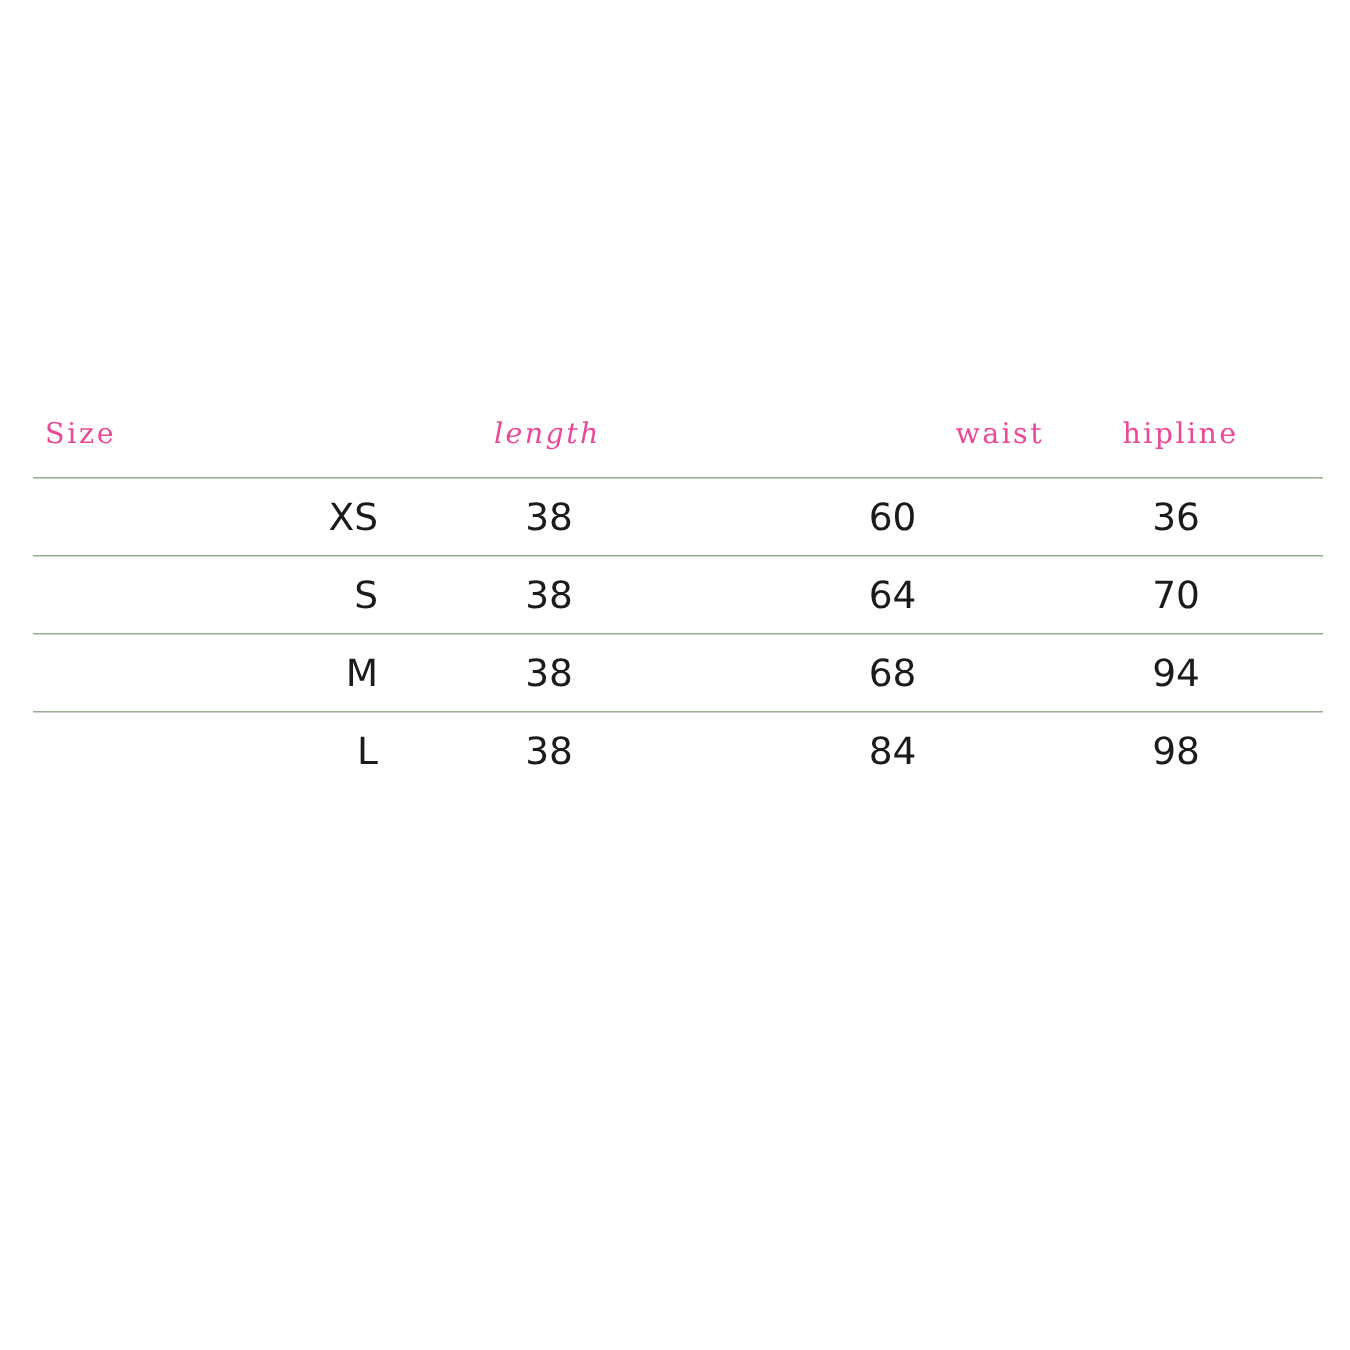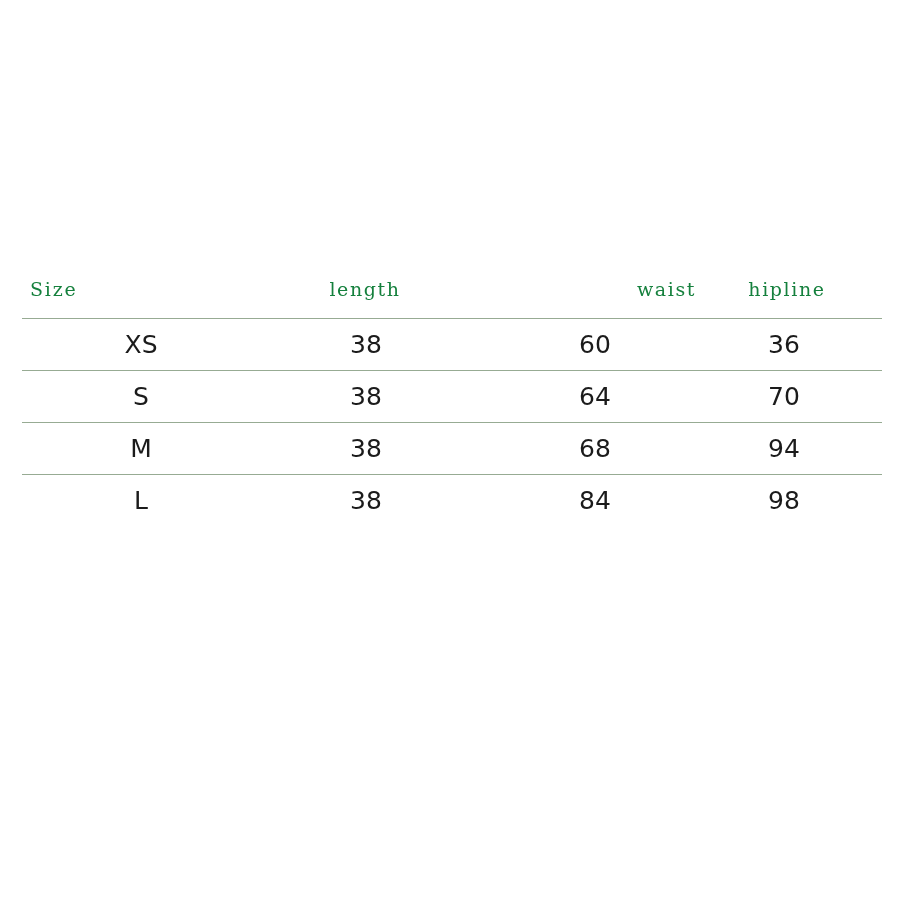--- a/index.html
+++ b/index.html
@@ -29,21 +29,21 @@
   }
   .size-table col.c0 { width: 230px; }
   .size-table col.c1 { width: 240px; }
   .size-table col.c2 { width: 220px; }
   .size-table col.c3 { width: 170px; }
 
   .size-table thead th {
     font-family: "DejaVu Serif", serif;
     font-weight: normal;
     font-size: 19px;
-    color: #15803d;
+    color: #ec4899;
     letter-spacing: 1.6px;
     padding: 0 0 18px 0;
     border-bottom: 1.6px solid #97ab93;
     text-align: center;
     white-space: nowrap;
   }
   .size-table thead th.first {
     text-align: left;
     padding-left: 8px;
     letter-spacing: 1.8px;
@@ -51,31 +51,31 @@
   .size-table tbody td {
     font-family: "DejaVu Sans", sans-serif;
     font-size: 25px;
     color: #1b1b1b;
     text-align: center;
     padding: 11px 0 11px 0;
     border-bottom: 1.6px solid #97ab93;
     white-space: nowrap;
   }
   .size-table tbody td.first {
-    text-align: center;
+    text-align: right;
     padding-left: 8px;
   }
   .size-table tbody tr:last-child td {
     border-bottom: none;
   }
   
   .size-table tbody td.c1 { padding-right: 12px; margin-top: 21px; }
   .size-table tbody td.c2 { padding-right: 14px; }
   .size-table tbody td.c3 { padding-right: 26px; }
-  .size-table thead th.c1 { padding-right: 14px; }
+  .size-table thead th.c1 { padding-right: 14px; font-style: italic; }
   .size-table thead th.c2 { padding-right: 16px; text-align: right; }
   .size-table thead th.c3 { padding-right: 20px; }
 </style>
 </head>
 <body>
 
 <div class="page">
   <table class="size-table">
     <colgroup>
       <col class="c0">

